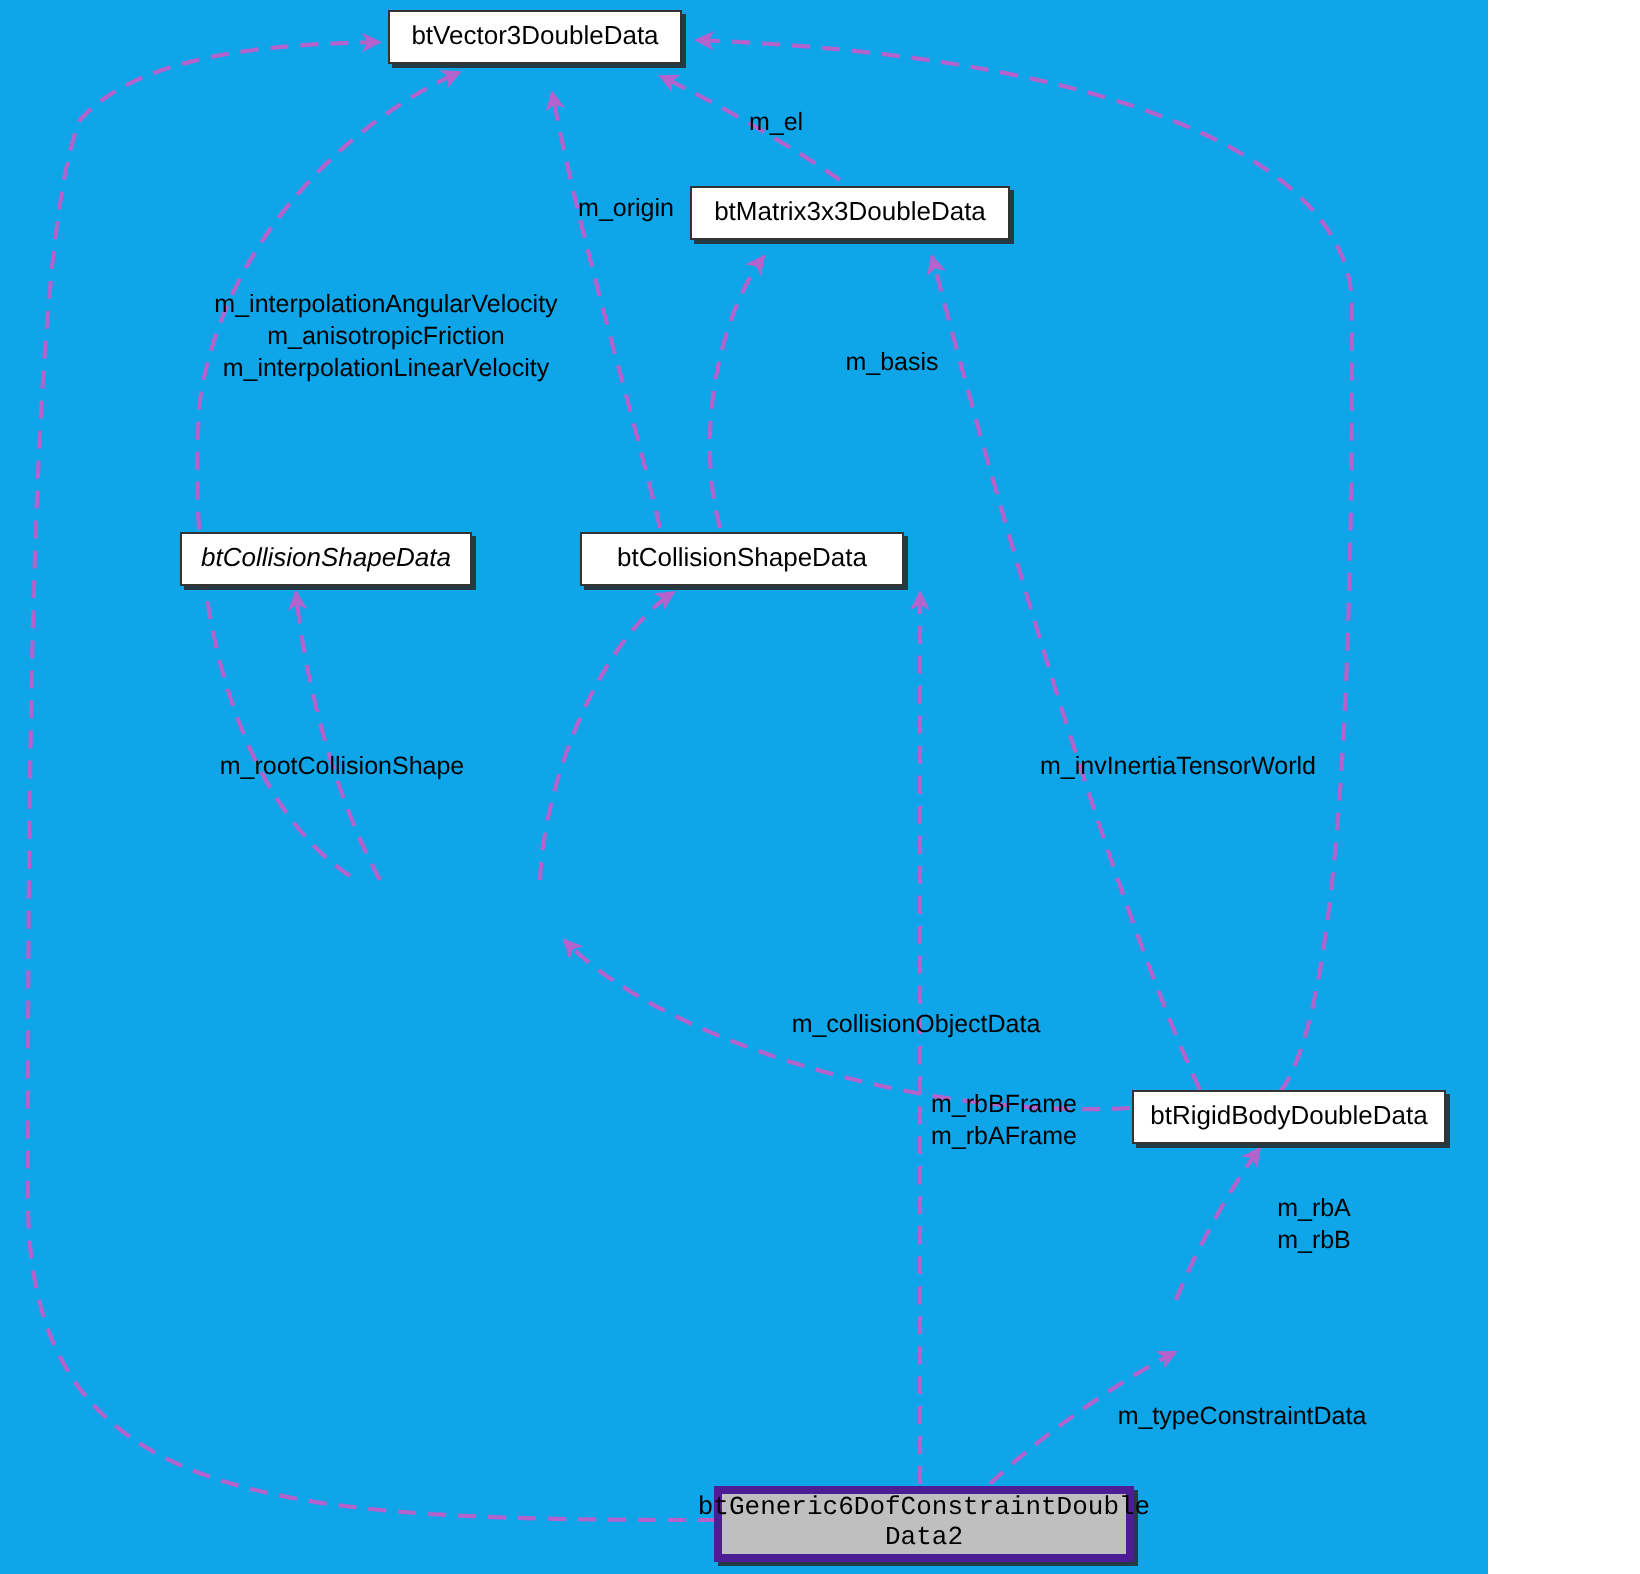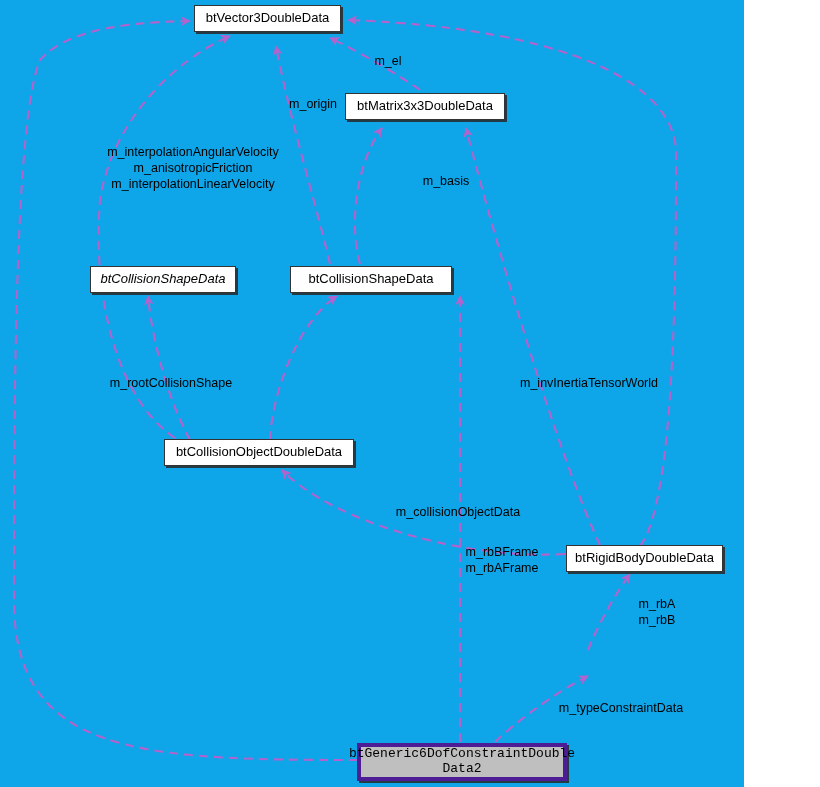--- a/index.html
+++ b/index.html
@@ -95,21 +95,20 @@
   </svg>
 
   <div class="node" style="left:194px; top:5px; width:147px; height:27px;">btVector3DoubleData</div>
 
   <div class="node" style="left:345px; top:93px; width:160px; height:27px;">btMatrix3x3DoubleData</div>
 
   <div class="node" style="left:90px; top:266px; width:146px; height:27px;font-style:italic;">btCollisionShapeData</div>
 
   <div class="node" style="left:290px; top:266px; width:162px; height:27px;">btCollisionShapeData</div>
 
-  <div class="node" style="left:164px; top:439px; width:190px; height:27px;">btCollisionObjectDoubleData</div>
 
   <div class="node" style="left:566px; top:545px; width:157px; height:27px;">btRigidBodyDoubleData</div>
 
 
   <div class="node highlight" style="left:357px; top:743px; width:210px; height:38px;">btGeneric6DofConstraintDouble
 Data2</div>
 
   <div class="edge-label" style="left:358px; top:53px; width:60px;">m_el</div>
 
   <div class="edge-label" style="left:278px; top:96px; width:70px;">m_origin</div>

